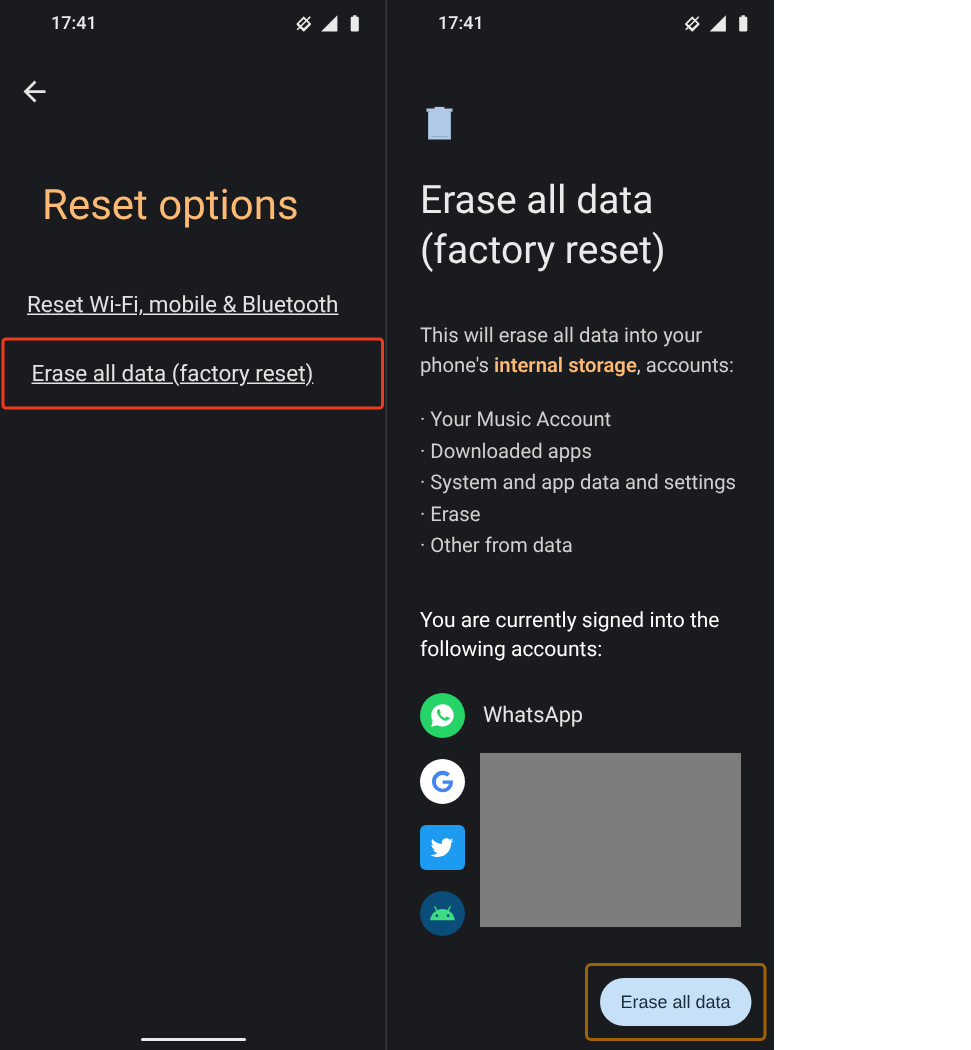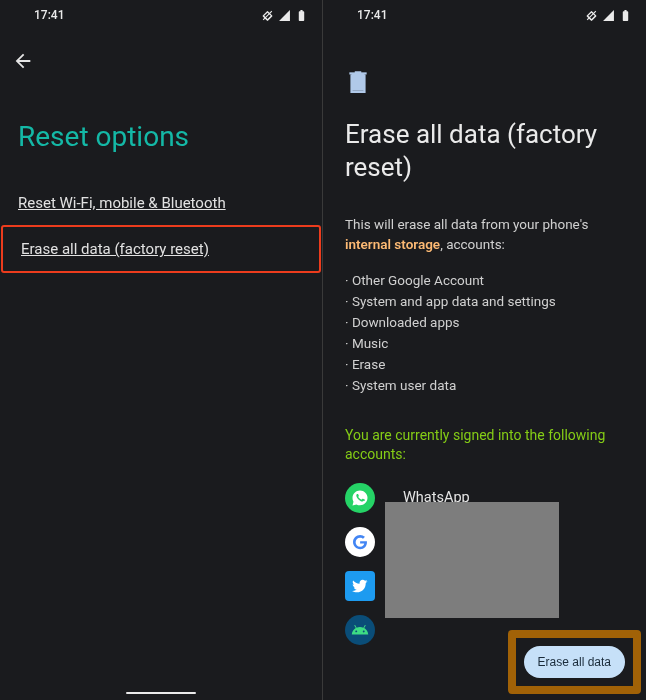--- a/index.html
+++ b/index.html
@@ -5,21 +5,21 @@
     * { margin: 0; padding: 0; box-sizing: border-box; }
     body {
       width: 647px;
       height: 700px;
       background: #fff;
       display: flex;
       font-family: -apple-system, Roboto, "Segoe UI", sans-serif;
       overflow: hidden;
     }
     .phone {
-      width: 323px;
+      width: 258px;
       height: 700px;
       background: #1a1b1e;
       color: #e5e5e5;
       position: relative;
       overflow: hidden;
       flex-shrink: 0;
     }
     .phone.left { border-right: 1px solid #3a3a3a; }
     .statusbar {
       height: 30px;
@@ -34,21 +34,22 @@
     .sb-icons { display: flex; gap: 4px; align-items: center; }
     .sb-icons svg { width: 13px; height: 13px; fill: #eaeaea; }
     .backrow {
       padding: 20px 12px 8px 12px;
     }
     .backrow svg { width: 22px; height: 22px; fill: #e5e5e5; }
     .title-large {
       font-size: 28px;
       font-weight: 400;
       padding: 36px 18px 28px 18px;
-      color: #14b8a6;
+      color: #fdba74;
+      margin-left: 10px;
     }
     .list-item {
       padding: 13px 18px;
       font-size: 15px;
       color: #e2e2e2;
       cursor: pointer;
       text-decoration: underline;
     }
     .hl-red {
       border: 2px solid #ec3c1d;
@@ -77,28 +78,28 @@
     .desc b { color: #fdba74; font-weight: 600; }
     .bullets {
       font-size: 13.5px;
       color: #d0d0d0;
       line-height: 1.55;
       margin-bottom: 30px;
     }
     .bullets div::before { content: "· "; }
     .signed {
       font-size: 14px;
-      color: #84cc16;
+      color: #ffffff;
       line-height: 1.4;
       margin-bottom: 18px;
     }
     .account-row {
       display: flex;
       align-items: center;
-      gap: 28px;
+      gap: 12px;
       margin-bottom: 14px;
       font-size: 14.5px;
       color: #e5e5e5;
     }
     .acc-icon {
       width: 30px; height: 30px;
       border-radius: 6px;
       display: flex; align-items: center; justify-content: center;
       flex-shrink: 0;
     }
@@ -114,21 +115,21 @@
       left: 62px;
       top: 502px;
       width: 174px;
       height: 116px;
       background: #7d7d7d;
     }
     .cta-wrap {
       position: absolute;
       right: 5px;
       bottom: 6px;
-      border: 8px solid #a16207;
+      border: 2px solid #a16207;
       border-radius: 4px;
       padding: 8px;
     }
     .cta {
       background: #c6e0f8;
       color: #1a2b3a;
       font-size: 12px;
       font-weight: 500;
       border: none;
       border-radius: 18px;
@@ -205,30 +206,29 @@
       <svg viewBox="0 0 24 24">
           <path d="M6 7h12v14H6zM6 7V5h3l1-1h4l1 1h3v2"></path>
           <path d="M6 7h12v15H6z" fill="none" stroke="#b0c9e9" stroke-width="2"></path>
           <path d="M4 5h16" stroke="#b0c9e9" stroke-width="2"></path>
           <path d="M9 3h6v2H9z" fill="#b0c9e9"></path>
         </svg>
     </div>
     <h1 class="title-med">Erase all data (factory reset)</h1>
 
     <p class="desc">
-      <span>This will erase all data from your phone's </span><b>internal storage</b><span>, accounts:</span>
+      <span>This will erase all data into your phone's </span><b>internal storage</b><span>, accounts:</span>
     </p>
 
     <div class="bullets">
-      <div>Other Google Account</div>
+      <div>Your Music Account</div>
+      <div>Downloaded apps</div>
       <div>System and app data and settings</div>
-      <div>Downloaded apps</div>
-      <div>Music</div>
       <div>Erase</div>
-      <div>System user data</div>
+      <div>Other from data</div>
     </div>
 
     <p class="signed">You are currently signed into the following accounts:</p>
 
     <div class="account-row">
       <span class="acc-icon acc-whatsapp">
         <svg viewBox="0 0 24 24">
             <path d="M12 2C6.5 2 2 6.5 2 12c0 1.8.5 3.5 1.3 4.9L2 22l5.3-1.4c1.4.8 3 1.2 4.7 1.2 5.5 0 10-4.5 10-10S17.5 2 12 2zm4.8 13.6c-.2.6-1.2 1.1-1.7 1.1-.4 0-.9.2-3-1-2.5-1.4-4-4.2-4.1-4.4-.1-.2-.9-1.3-.9-2.5s.6-1.8.8-2c.2-.2.5-.3.6-.3h.5c.2 0 .4 0 .6.5l.8 2c.1.2 0 .3-.1.5l-.4.5c-.1.2-.3.3-.1.6.2.3.8 1.3 1.7 2.1 1.2 1 2.1 1.3 2.4 1.4.3.1.4.1.6-.1l.8-.9c.2-.3.4-.2.7-.1l2 1c.3.1.4.2.5.3.1.2.1.8-.1 1.3z"></path>
           </svg>
       </span>

